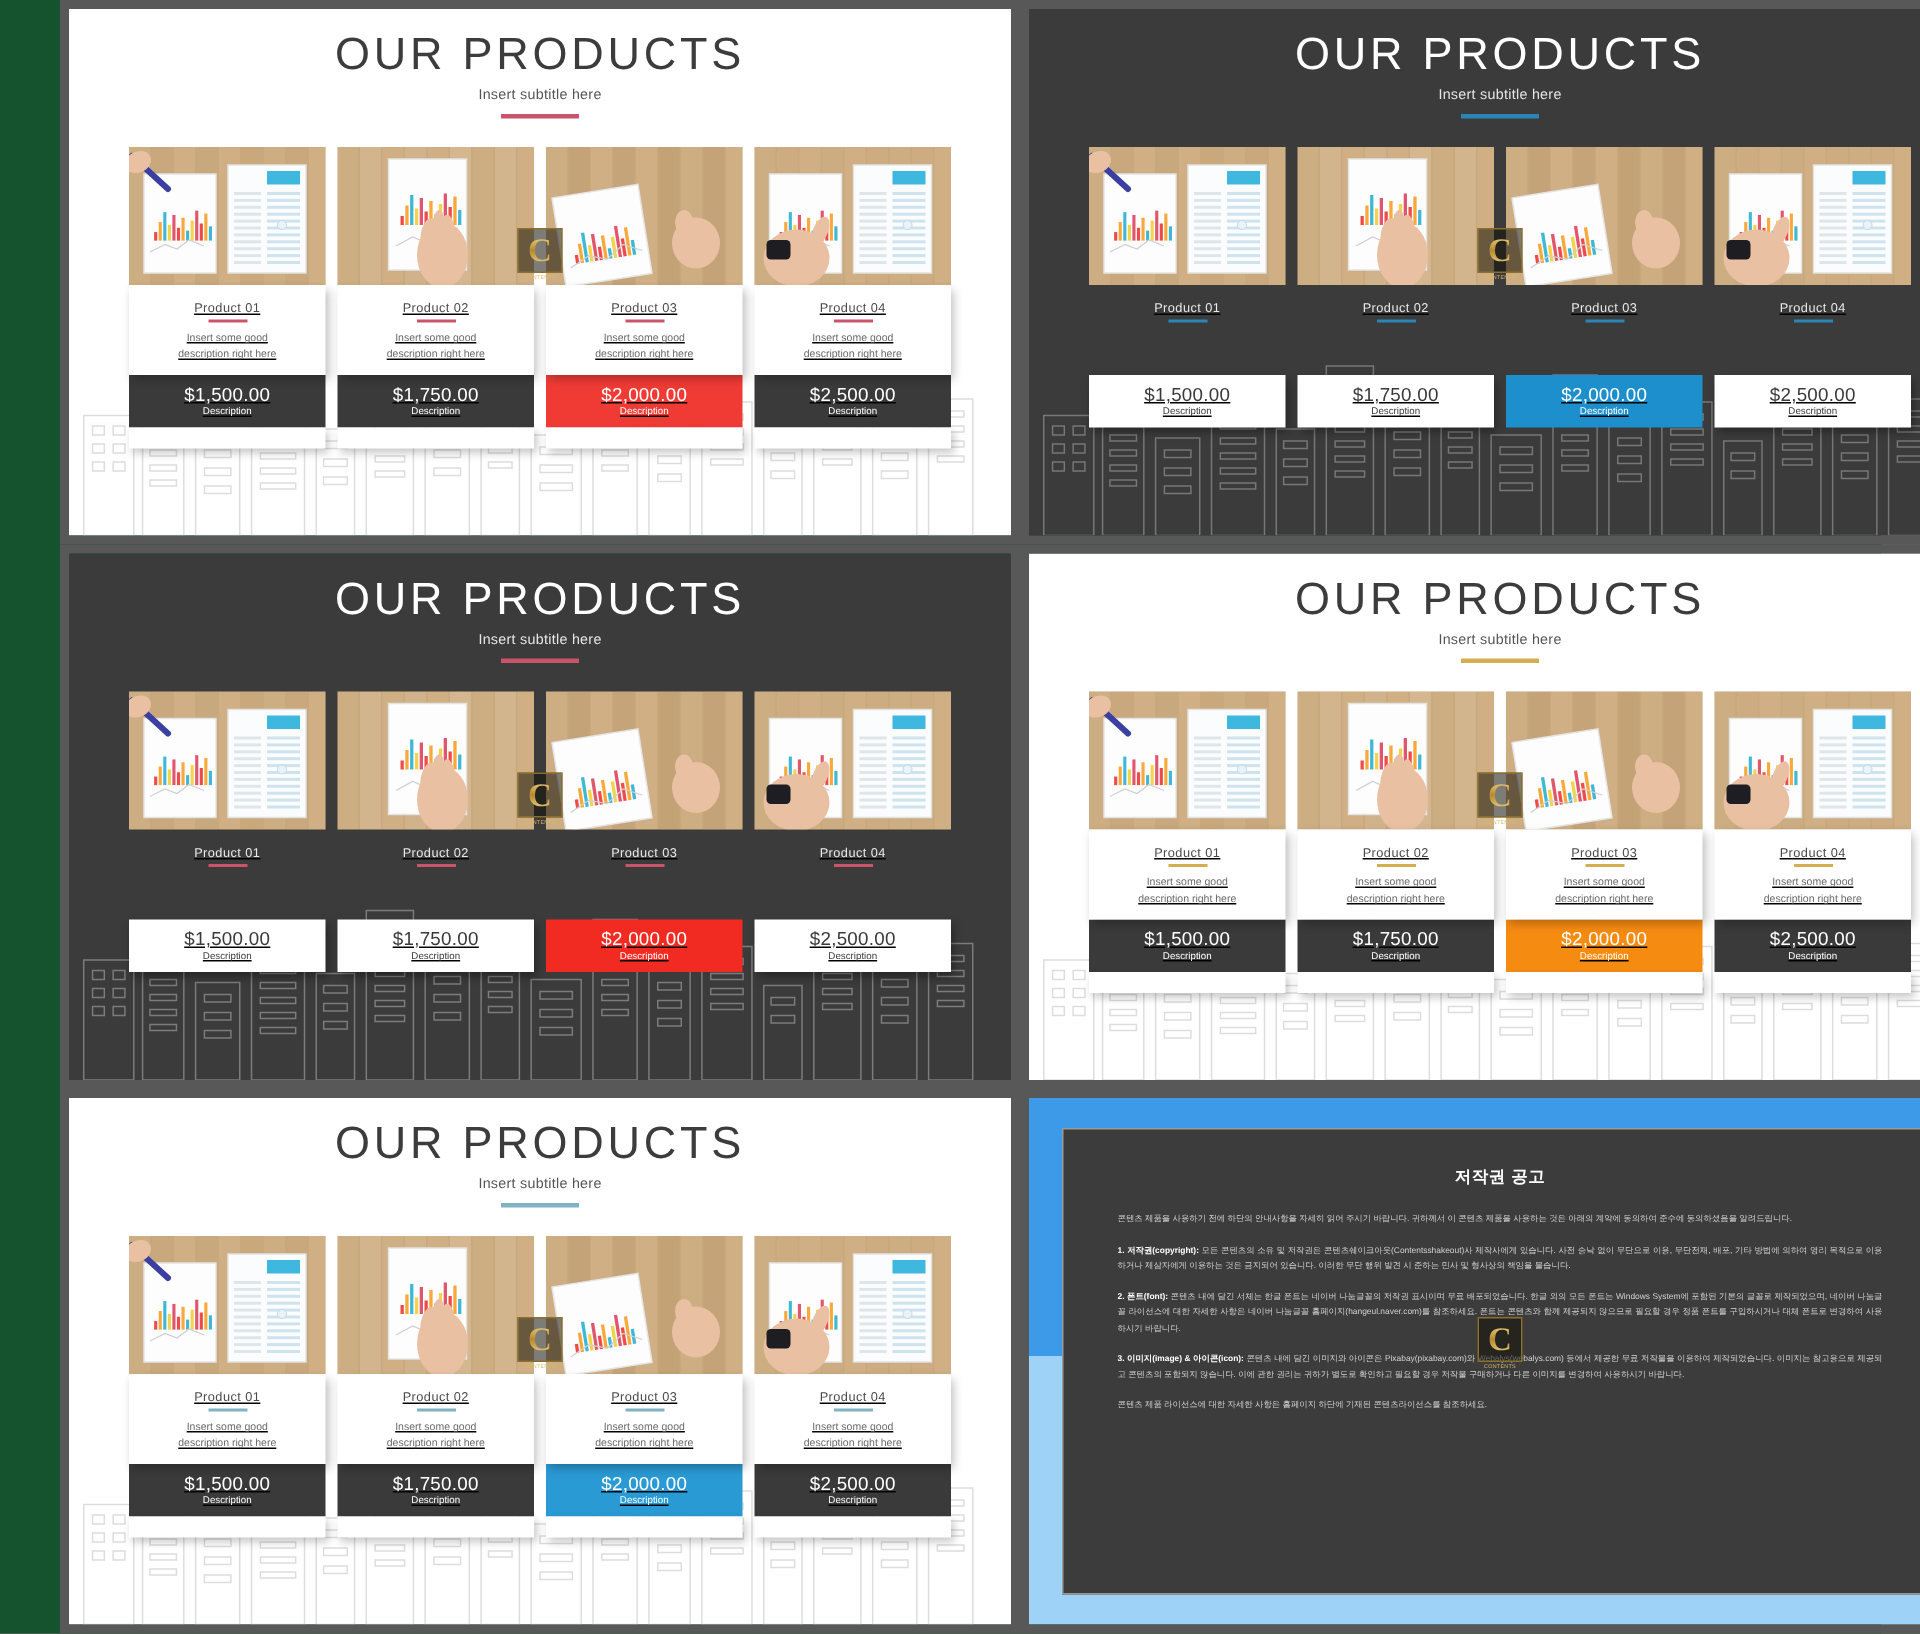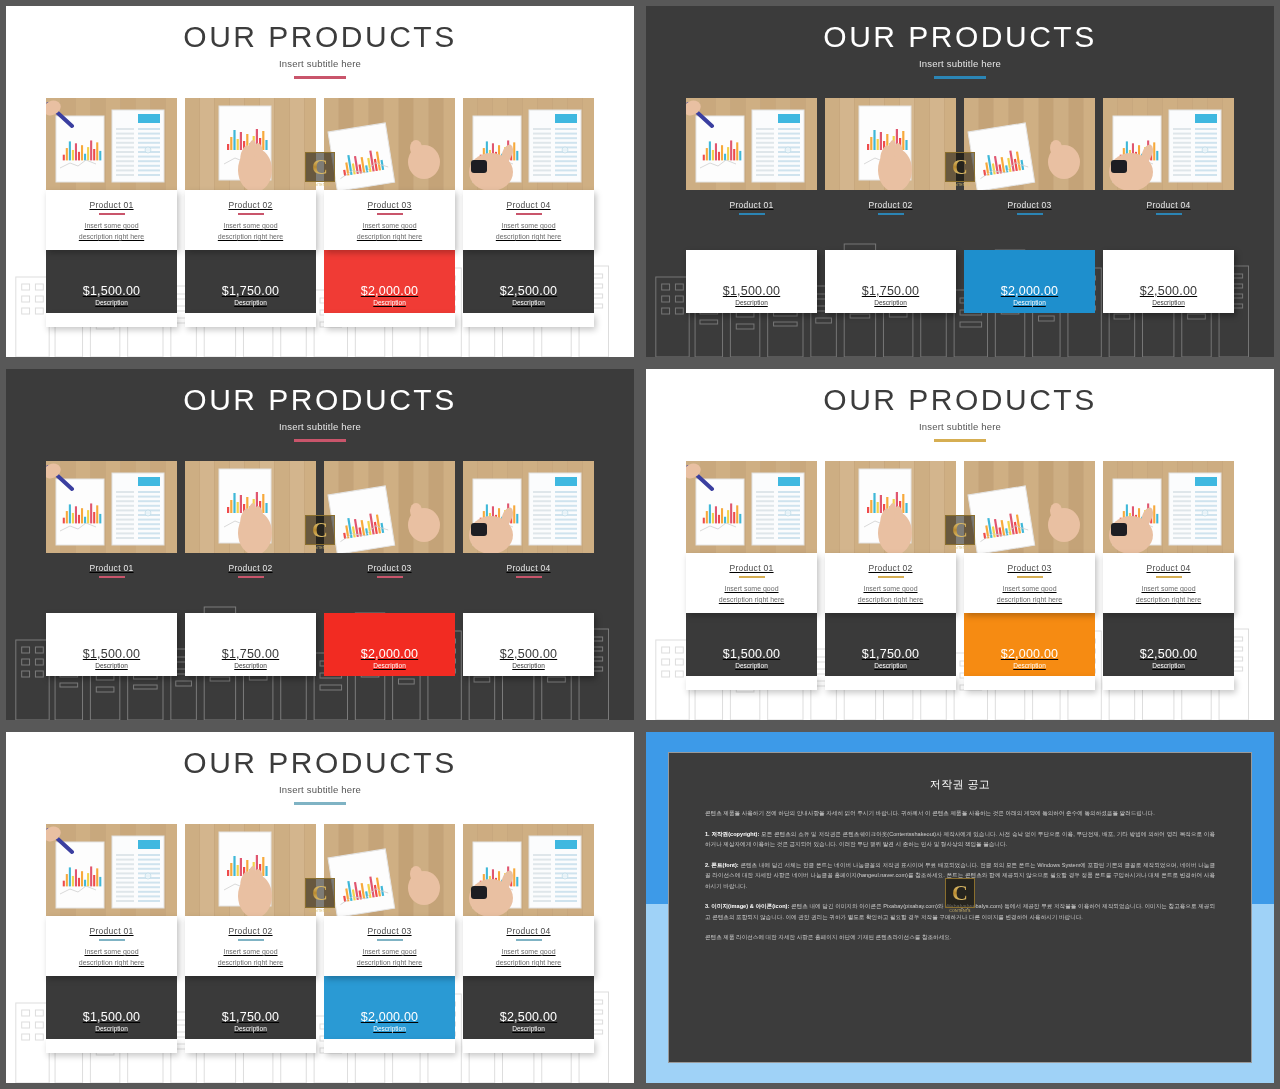--- a/index.html
+++ b/index.html
@@ -8,20 +8,21 @@
     background: #6b6b6b;
     font-family: "Liberation Sans", sans-serif;
     overflow: hidden;
   }
   .grid {
     width: 1254px; height: 1089px;
     display: grid;
     grid-template-columns: 640px 640px;
     grid-template-rows: 363px 363px 363px;
     background: #14532d;
+    padding-left: 40px;
   }
   .slide {
     position: relative;
     overflow: hidden;
     border: 6px solid #585858;
   }
   .slide-inner {
     position: absolute;
     inset: 0;
     overflow: hidden;
@@ -103,21 +104,20 @@
   .pdesc.hidden { visibility: hidden; }
 
   .price {
     padding: 6px 0 7px;
     text-align: center;
   }
   .price .amt {
     font-size: 12.5px;
     letter-spacing: .2px;
     display: block;
-    margin-top: 28px;
   }
   .price .lbl {
     font-size: 6.5px;
     display: block;
     margin-top: 1px;
   }
   .price.dark { background: #3a3a3a; color: #fff; }
   .price.white { background: #ffffff; color: #3a3a3a; box-shadow: 2px 3px 6px rgba(0,0,0,.35); }
   .price.accent { color: #fff; }
 
@@ -162,21 +162,21 @@
     width: 100%; height: 100%;
     background: #3c3c3c;
     border: 1px solid #9a9a9a;
     padding: 24px 36px;
     position: relative;
   }
   .legal-title {
     text-align: center;
     color: #ffffff;
     font-size: 11px;
-    font-weight: 400;
+    font-weight: 700;
     letter-spacing: .4px;
     margin-bottom: 16px;
   }
   .legal-p {
     color: #d2d2d2;
     font-size: 5.6px;
     line-height: 10.5px;
     margin-bottom: 10px;
     text-align: justify;
   }

